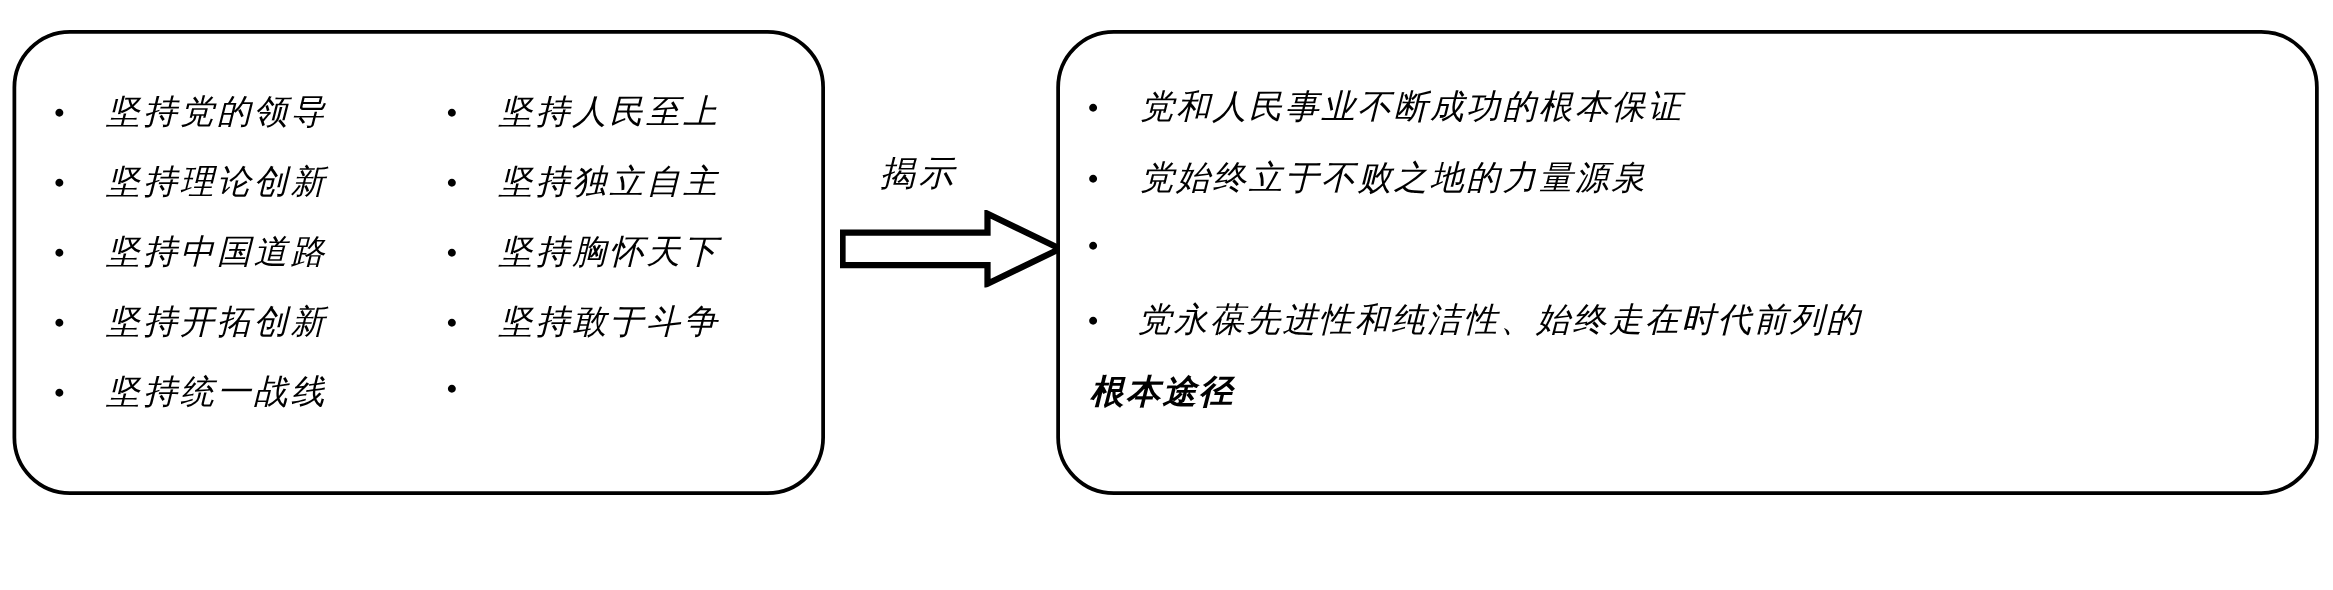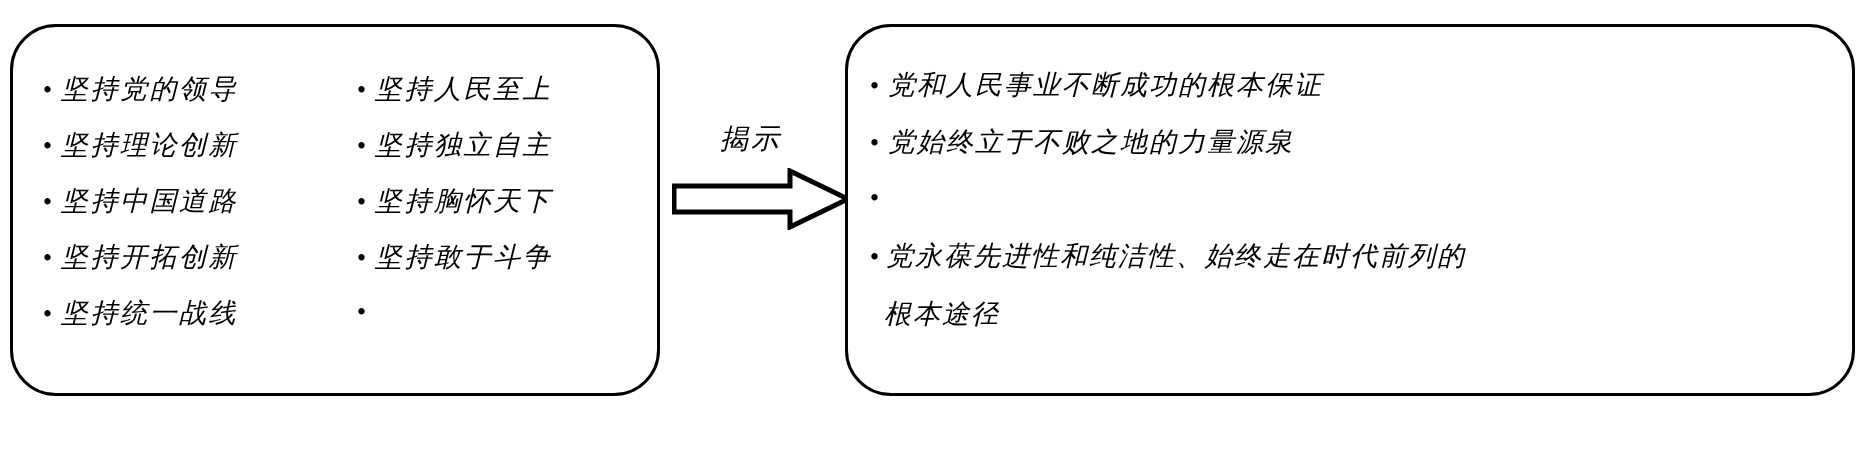--- a/index.html
+++ b/index.html
@@ -74,20 +74,21 @@
     line-height: 56px;
     text-align: left;
     flex: 0 0 auto;
   }
   .bullet-text {
     font-size: 27px;
     letter-spacing: 2.5px;
     font-family: Liberation Serif, serif;
     font-style: italic;
     font-weight: 500;
+    margin-left: 24px;
   }
 
   
   #right-list {
     position: absolute;
     left: 20px;
     top: 30px;
     right: 18px;
   }
   #right-list .bullet-item {
@@ -109,37 +110,37 @@
     line-height: 57px;
   }
   .bullet-item.wrapped .bullet-text {
     display: inline;
     line-height: 57px;
   }
   #right-continuation {
     font-size: 27px;
     letter-spacing: 2px;
     font-style: italic;
-    font-weight: 400;
-    line-height: 57px;
-    margin-left: 16px;
+    font-weight: 700;
+    line-height: 57px;
+    margin-left: 4px;
     white-space: nowrap;
   }
 
   
   #arrow-group {
     position: absolute;
     left: 660px;
     top: 120px;
     width: 200px;
     height: 110px;
   }
   #arrow-label {
     position: absolute;
-    left: 60px;
+    left: 44px;
     top: 0px;
     font-size: 28px;
     letter-spacing: 3px;
     font-style: italic;
     font-weight: 500;
     white-space: nowrap;
   }
   #arrow-svg {
     position: absolute;
     left: 12px;

